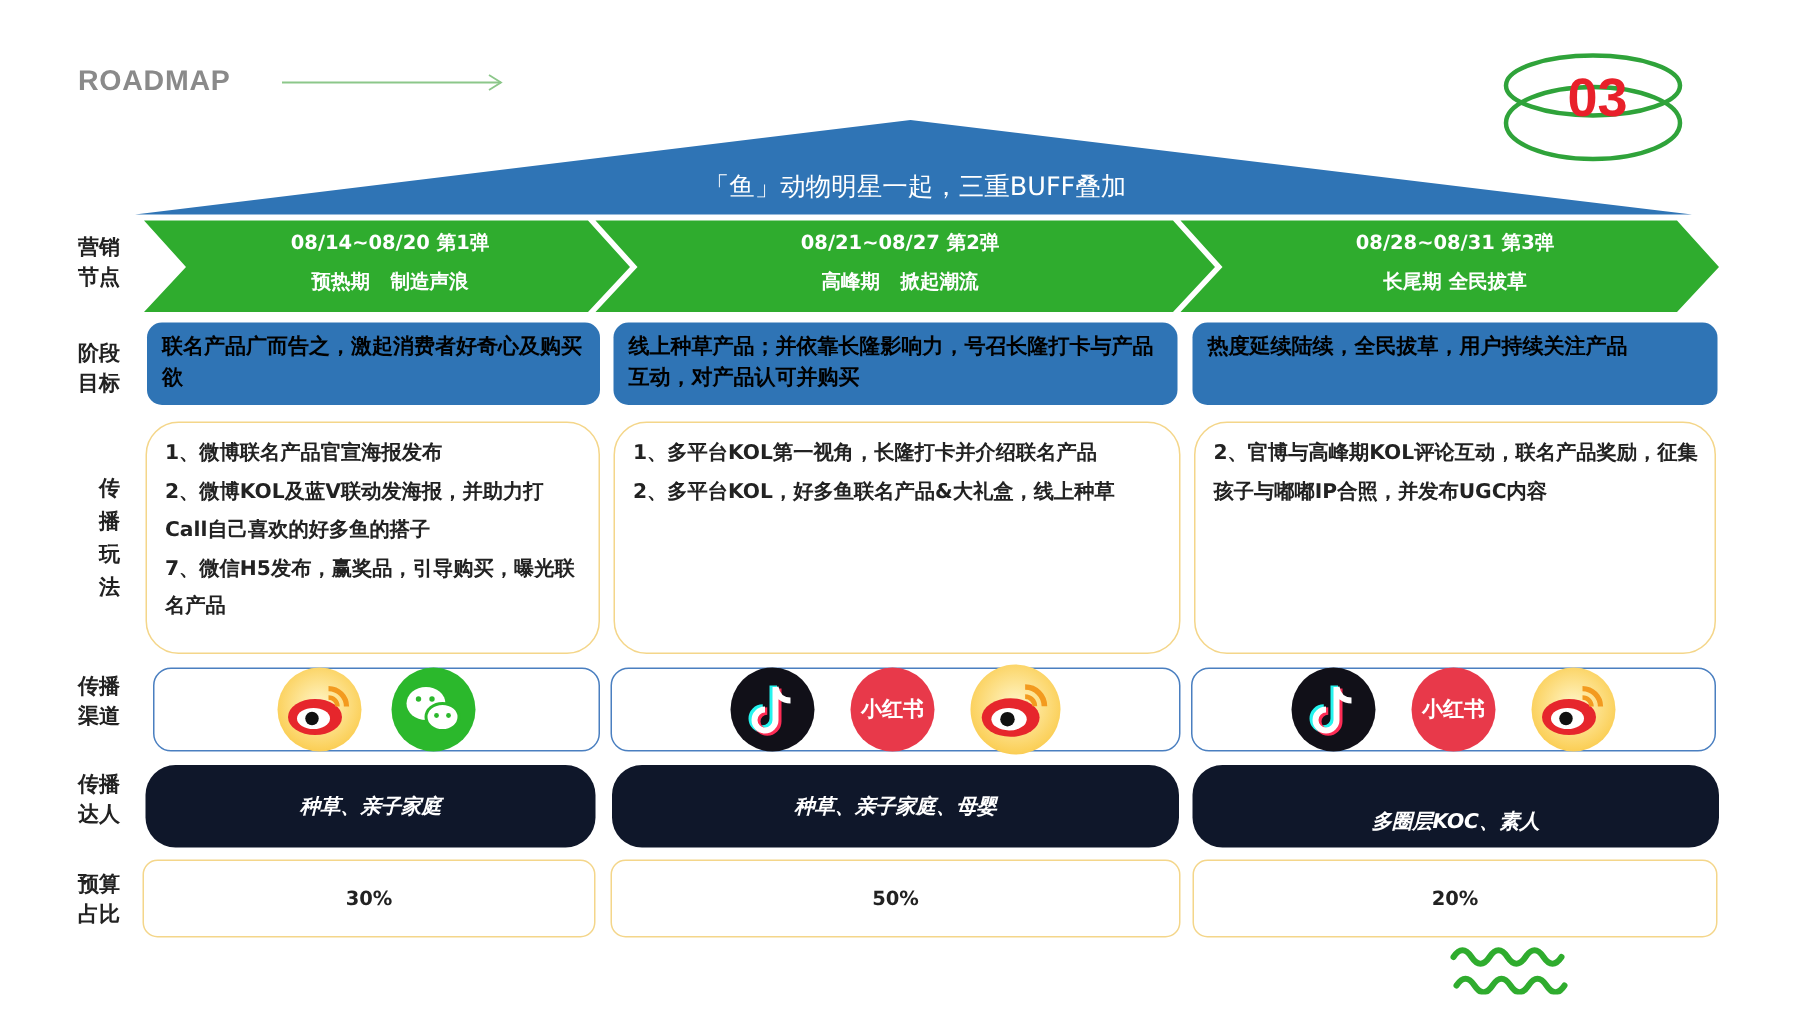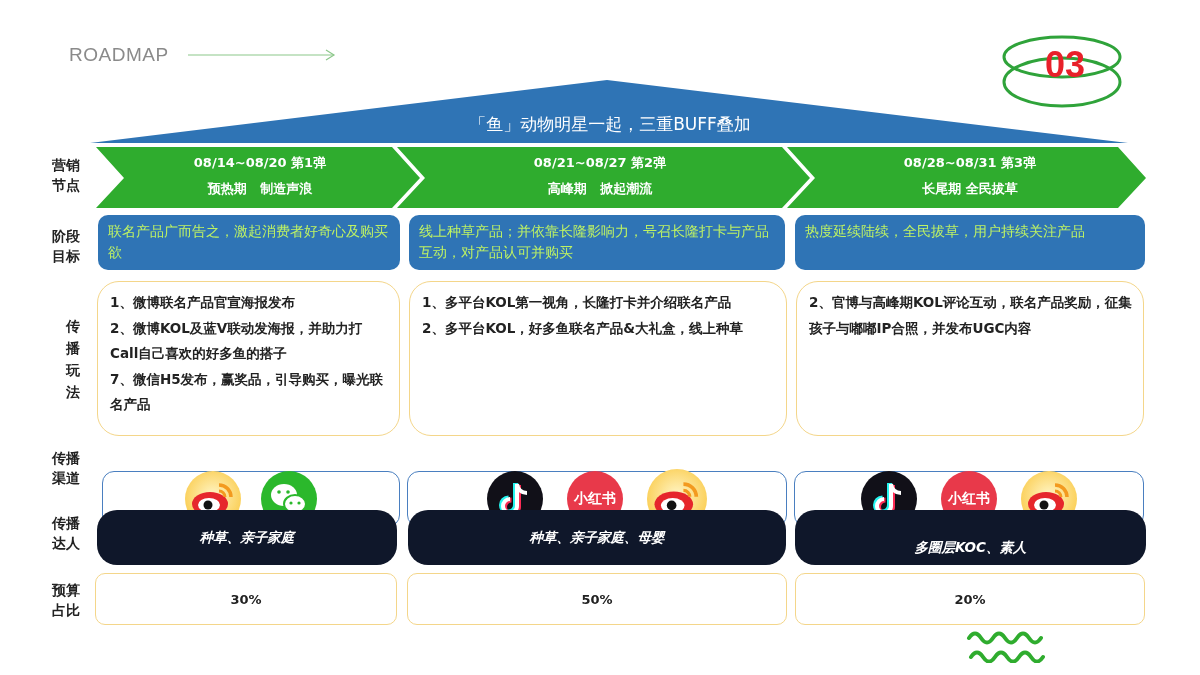--- a/index.html
+++ b/index.html
@@ -1,28 +1,28 @@
 <!DOCTYPE html>
 <html><head>
 <meta charset="utf-8">
 <style>
   html,body{margin:0;padding:0;}
   body{width:1200px;height:675px;background:#ffffff;position:relative;overflow:hidden;font-family:"DejaVu Sans","Liberation Sans",sans-serif;}
   .abs{position:absolute;}
-  .roadmap{left:52px;top:44px;font-family:"Liberation Sans",sans-serif;font-weight:normal;font-size:19px;color:#8a8a8a;letter-spacing:0.5px;margin-left:17px;}
+  .roadmap{left:52px;top:44px;font-family:"Liberation Sans",sans-serif;font-weight:bold;font-size:19px;color:#8a8a8a;letter-spacing:0.5px;}
   .roadmap-arrow{left:186px;top:48px;}
   .badge{left:1000px;top:30px;width:130px;height:82px;}
   .badge-num{position:absolute;left:0;top:14px;width:130px;text-align:center;font-family:"Liberation Sans",sans-serif;font-weight:bold;font-size:36px;color:#e8202a;}
   .roof{left:0;top:0;}
   .roof-title{left:300px;top:113px;width:620px;text-align:center;color:#ffffff;font-weight:normal;font-size:17px;}
   .row-label{left:30px;width:50px;text-align:right;font-weight:bold;font-size:14px;color:#222;line-height:20px;}
   .chev-text{color:#ffffff;font-weight:bold;font-size:13px;text-align:center;line-height:26px;}
-  .goal{background:#2f74b5;border-radius:10px;color:#bef264;font-weight:normal;font-size:14px;line-height:21px;padding:6px 10px;box-sizing:border-box;}
+  .goal{background:#2f74b5;border-radius:10px;color:#000000;font-weight:bold;font-size:14px;line-height:21px;padding:6px 10px;box-sizing:border-box;}
   .play{border:1.5px solid #f4d68a;border-radius:22px;background:#fff;box-sizing:border-box;padding:8px 10px 0 12px;font-weight:bold;font-size:13.5px;line-height:25.5px;color:#222;}
-  .chan{border:1.5px solid #4a7fc0;border-radius:12px;background:#fff;box-sizing:border-box;display:flex;justify-content:center;align-items:center;gap:20px;margin-top:26px;}
+  .chan{border:1.5px solid #4a7fc0;border-radius:12px;background:#fff;box-sizing:border-box;display:flex;justify-content:center;align-items:center;gap:20px;}
   .talent{background:#0f172a;border-radius:20px;color:#fff;font-weight:bold;font-size:13.5px;display:flex;align-items:center;justify-content:center;font-style:italic;}
   .budget{border:1.5px solid #f4d68a;border-radius:10px;background:#fff;box-sizing:border-box;display:flex;align-items:center;justify-content:center;font-weight:bold;font-size:13px;color:#222;}
   .icon{width:56px;height:56px;border-radius:50%;position:relative;flex:none;}
   .weibo{background:radial-gradient(circle at 50% 45%,#fff6c8 0%,#fbd05a 70%,#f3b42c 100%);}
   .wechat{background:#2bb82c;}
   .douyin{background:#111018;}
   .xhs{background:#e8394a;color:#fff;font-weight:bold;font-size:14px;display:flex;align-items:center;justify-content:center;}
   .wave{left:965px;top:627px;}
 </style>
 </head>

